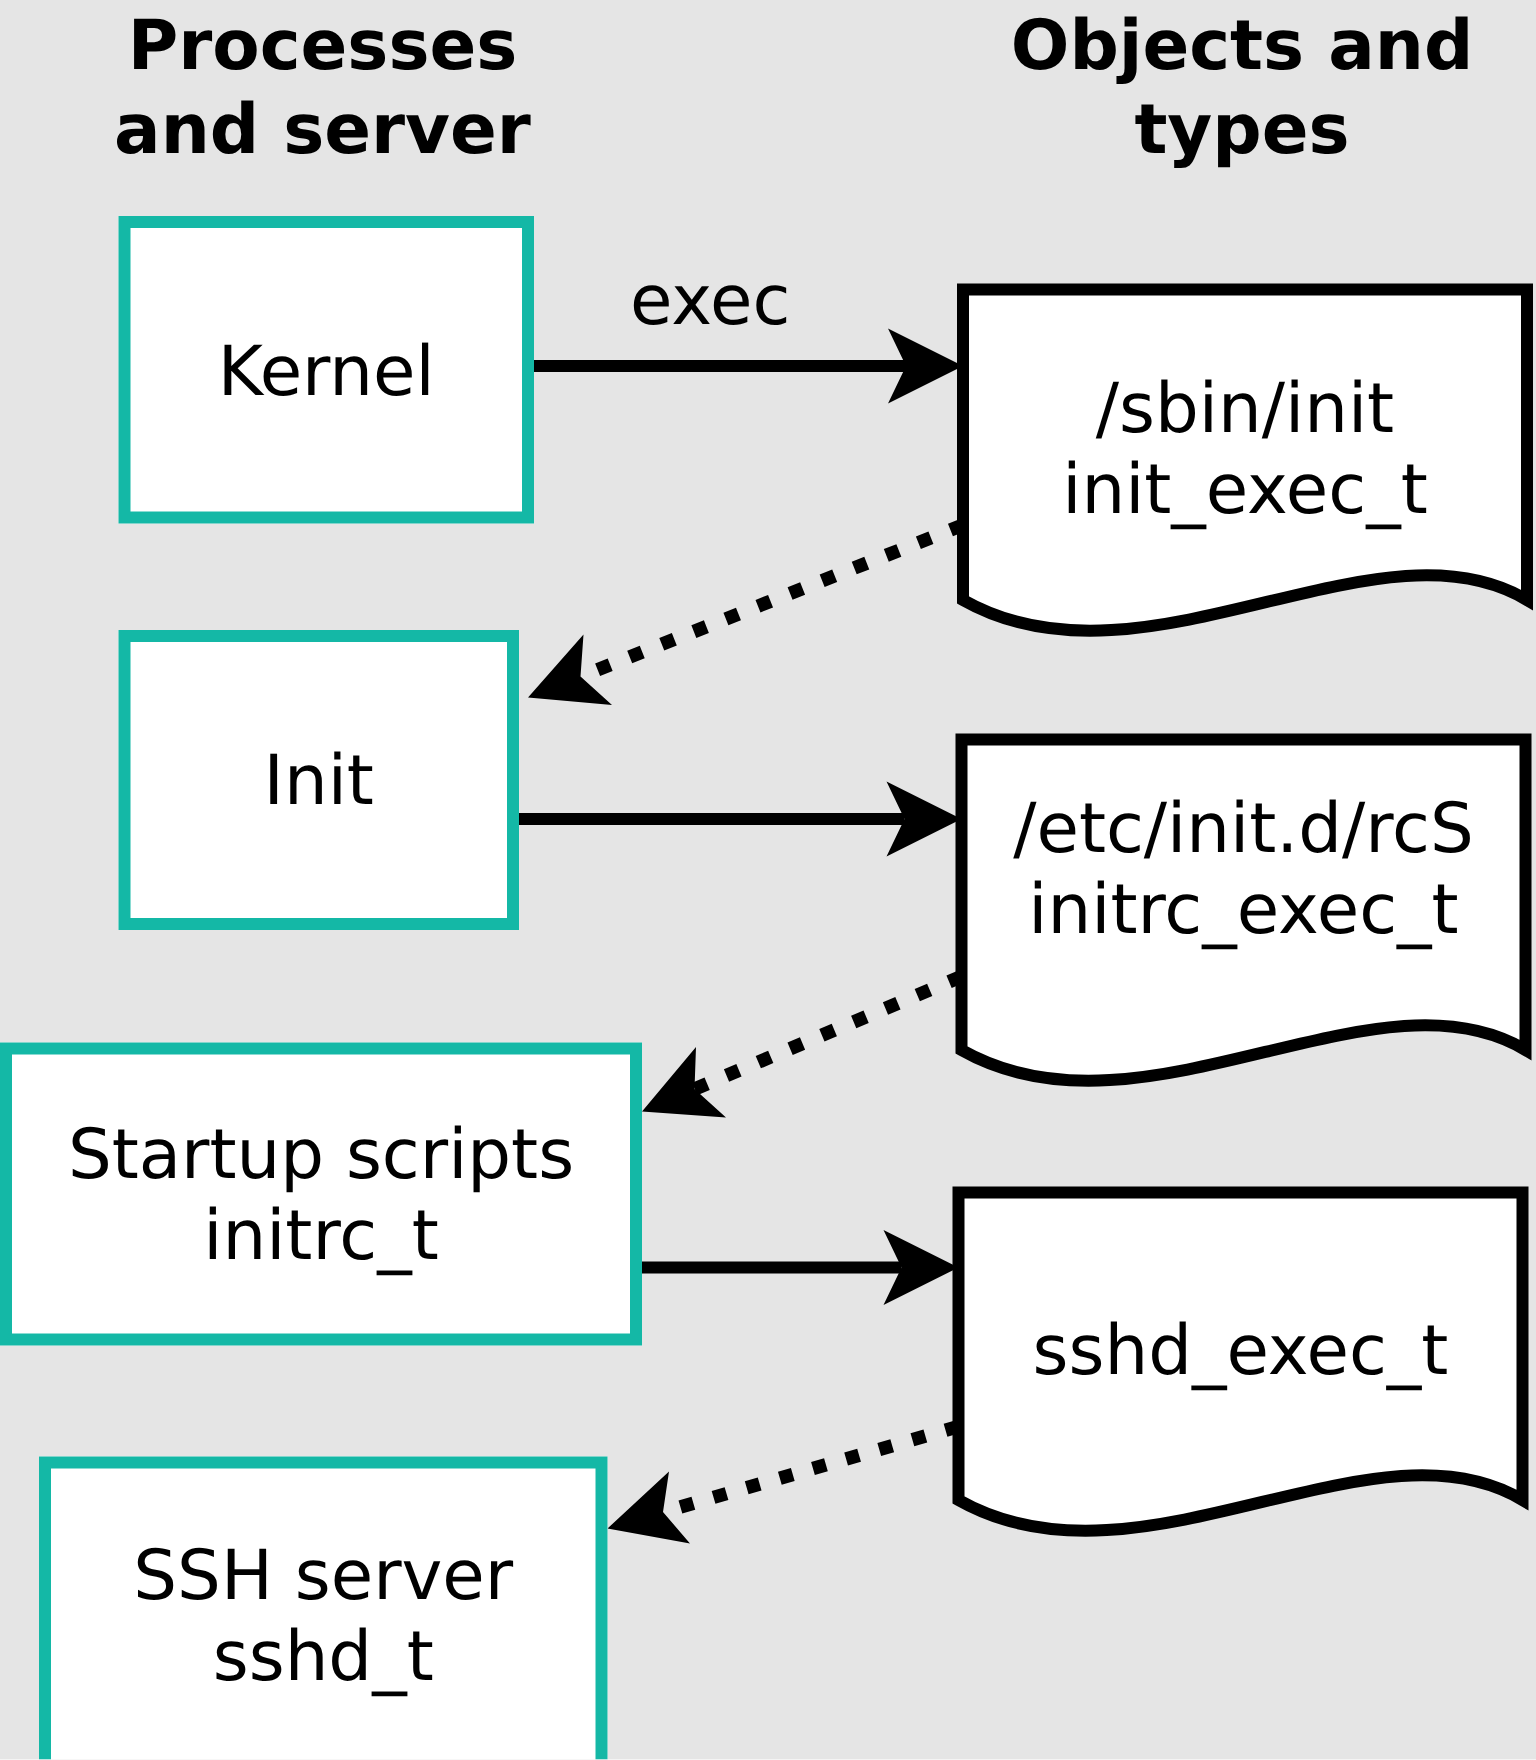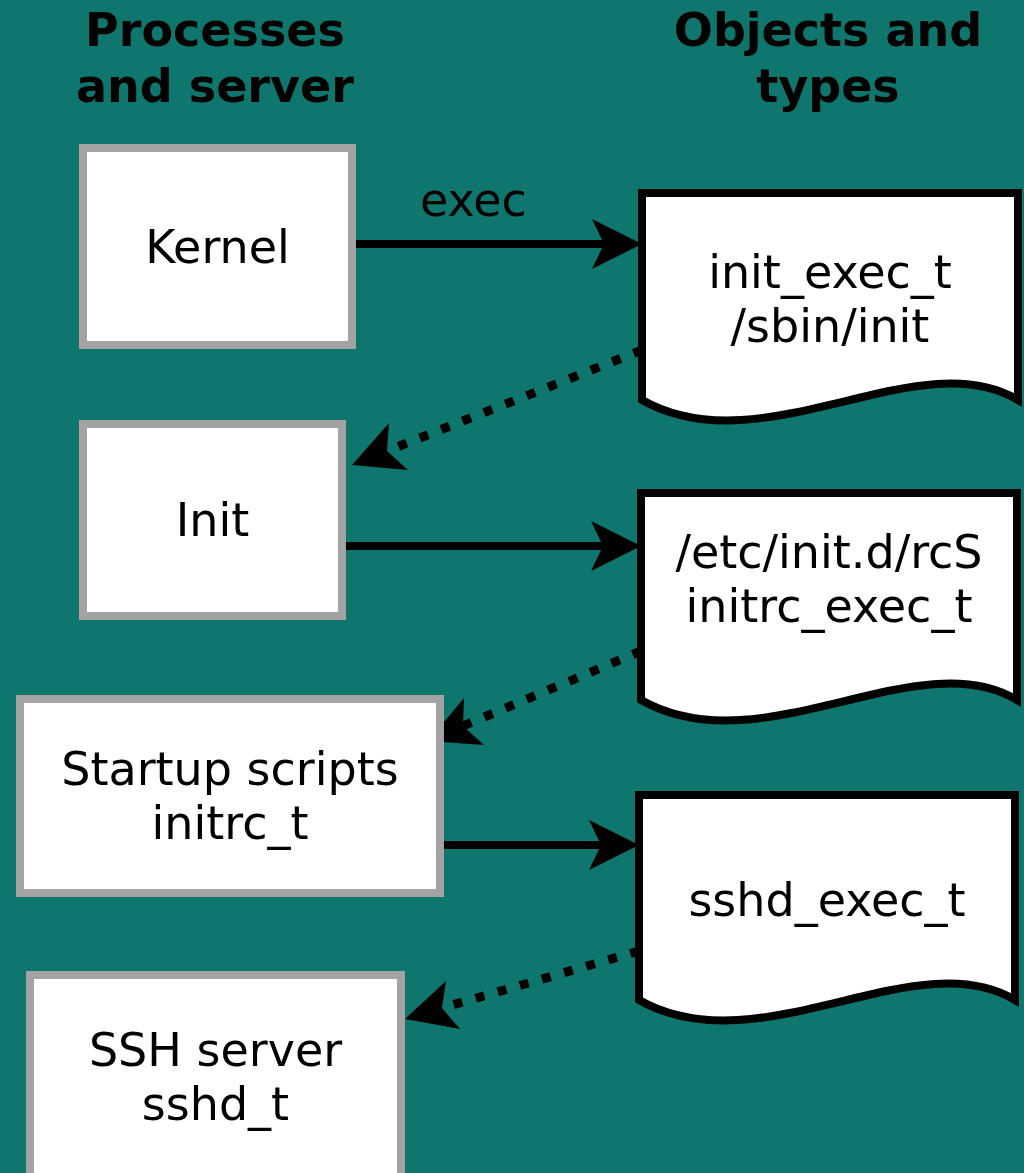--- a/index.html
+++ b/index.html
@@ -4,21 +4,21 @@
 <style>
   html, body {
     margin: 0;
     padding: 0;
     background: #ffffff;
   }
   #canvas {
     position: relative;
     width: 1024px;
     height: 1173px;
-    background: #0f766e;
+    background: #e5e5e5;
     font-family: "DejaVu Sans", "Liberation Sans", sans-serif;
     color: #000000;
     overflow: hidden;
   }
   #shapes {
     position: absolute;
     left: 0;
     top: 0;
     width: 1024px;
     height: 1173px;
@@ -29,35 +29,35 @@
     text-align: center;
     font-size: 46px;
     font-weight: bold;
     line-height: 56px;
     white-space: nowrap;
   }
   #header-left  { left: 20px;  width: 390px; }
   #header-right { left: 630px; width: 396px; }
   .proc-box {
     position: absolute;
-    border: 8px solid #a3a3a3;
+    border: 8px solid #14b8a6;
     background: #ffffff;
     box-sizing: border-box;
     display: flex;
     flex-direction: column;
     align-items: center;
     justify-content: center;
     text-align: center;
     font-size: 46px;
     line-height: 54px;
     white-space: nowrap;
   }
   #box-kernel { left: 79px; top: 144px;  width: 277px; height: 205px; }
   #box-init   { left: 79px; top: 420px;  width: 267px; height: 200px; gap: 44px; }
-  #box-initrc { left: 16px;  top: 695px;  width: 428px; height: 202px; }
+  #box-initrc { left: 0px;  top: 695px;  width: 428px; height: 202px; }
   #box-sshd   { left: 26px; top: 971px;  width: 379px; height: 212px; }
   .doc-text {
     position: absolute;
     display: flex;
     flex-direction: column;
     align-items: center;
     justify-content: center;
     text-align: center;
     font-size: 46px;
     line-height: 54px;
@@ -137,22 +137,22 @@
   <div id="box-initrc" class="proc-box">
     <div>Startup scripts</div>
     <div>initrc_t</div>
   </div>
   <div id="box-sshd" class="proc-box">
     <div>SSH server</div>
     <div>sshd_t</div>
   </div>
 
   <div id="doc-text-1" class="doc-text">
+    <div>/sbin/init</div>
     <div>init_exec_t</div>
-    <div>/sbin/init</div>
   </div>
   <div id="doc-text-2" class="doc-text">
     <div>/etc/init.d/rcS</div>
     <div>initrc_exec_t</div>
   </div>
   <div id="doc-text-3" class="doc-text">
     <div>sshd_exec_t</div>
   </div>
 
   <div id="exec-label">exec</div>

